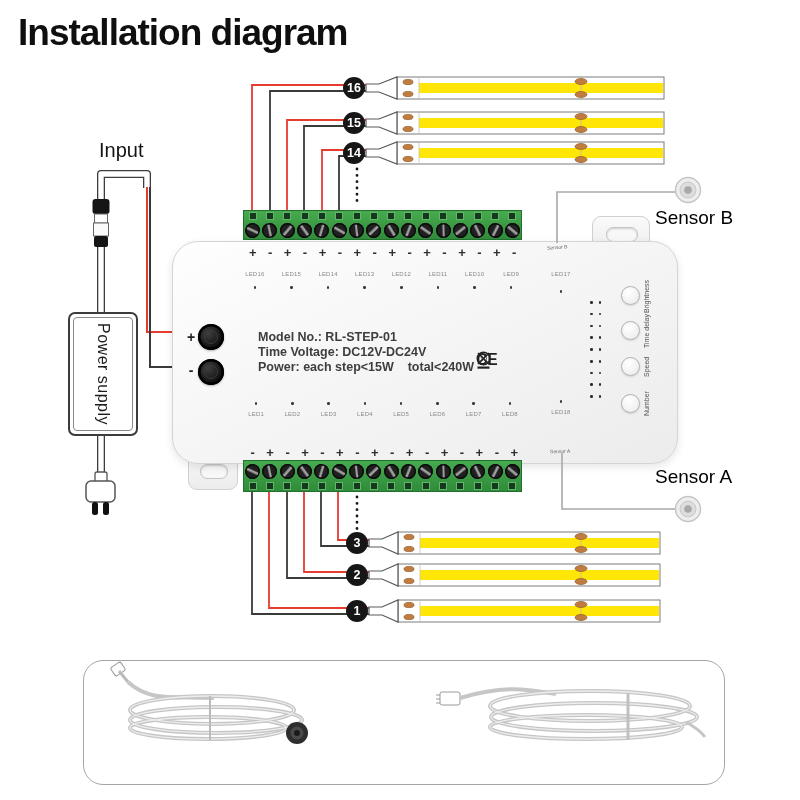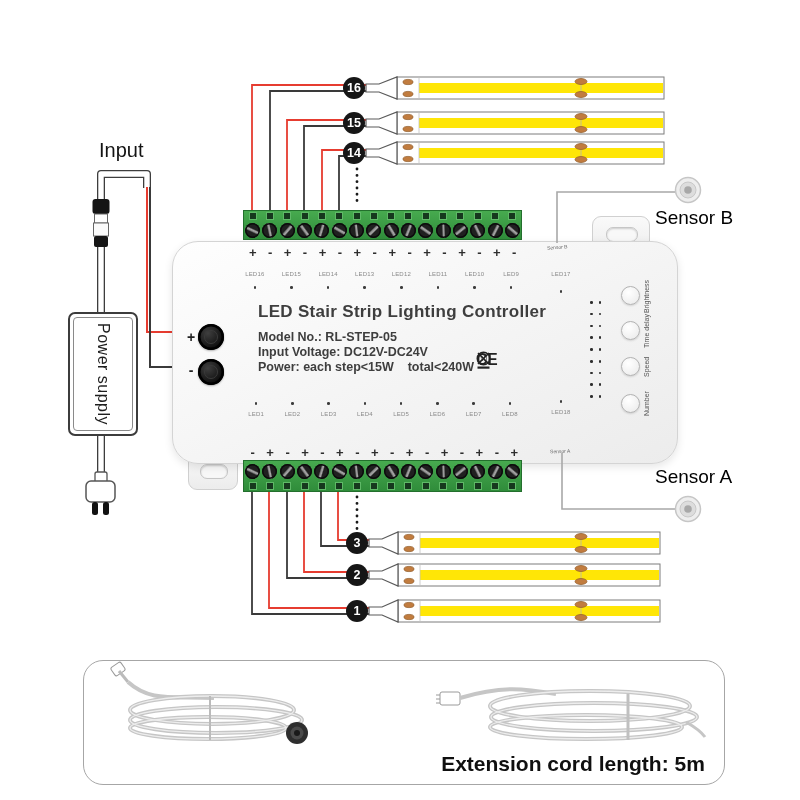--- a/index.html
+++ b/index.html
@@ -202,23 +202,22 @@
 
     <div class="led-side led17 ledcell">
       <span class="ledlbl">LED17</span>
       <span class="leddot"></span>
     </div>
     <div class="led-side led18 ledcell">
       <span class="leddot"></span>
       <span class="ledlbl">LED18</span>
     </div>
 
-    <div class="dev-title">LED Stair Strip Lighting Controller</div>
-    <div class="spec s1">Model No.: RL-STEP-05</div>
-    <div class="spec s2">Input Voltage: DC12V-DC24V</div>
+    <div class="spec s1">Model No.: RL-STEP-01</div>
+    <div class="spec s2">Time Voltage: DC12V-DC24V</div>
     <div class="spec s3">Power: each step&lt;15W    total&lt;240W</div>
 
     <div class="certs">
       <span class="ce-text">CE</span>
       <svg width="15" height="15">
         <circle cx="7.5" cy="7.5" r="6.3" fill="none" stroke="#222" stroke-width="1.4"></circle>
         <text x="7.5" y="10" font-size="6.5" text-anchor="middle" fill="#222" font-family="Liberation Sans, sans-serif">10</text>
       </svg>
       <svg width="15" height="19">
         <path d="M2,2 L13,13 M13,2 L2,13" stroke="#222" stroke-width="1.6" fill="none"></path>
@@ -658,25 +657,25 @@
       <ellipse cx="594" cy="717" rx="103" ry="14" stroke="#c6c6c6" stroke-width="4"></ellipse>
       <ellipse cx="586" cy="727" rx="96" ry="12" stroke="#c6c6c6" stroke-width="4"></ellipse>
       <ellipse cx="590" cy="706" rx="100" ry="15" stroke="#ededed" stroke-width="1.3"></ellipse>
       <ellipse cx="594" cy="717" rx="103" ry="14" stroke="#ededed" stroke-width="1.3"></ellipse>
       <ellipse cx="586" cy="727" rx="96" ry="12" stroke="#ededed" stroke-width="1.3"></ellipse>
       <path d="M628,694 V740" stroke="#c0c0c0" stroke-width="3"></path>
       <path d="M686,722 q14,8 19,15" stroke="#c6c6c6" stroke-width="3"></path>
     </g>
   </svg>
 
+  <h1 class="page-title">Installation diagram</h1>
   <div class="enter-label">Input</div>
 
   <div class="psu">
     <span>Power supply</span>
   </div>
 
   <div class="sensor-label sb">Sensor B</div>
   <div class="sensor-label sa">Sensor A</div>
 
   <div class="footer-box"></div>
-  <div class="foot-label f2">Extension cord length: 5m</div>
 
 </div>
 
 </body></html>

